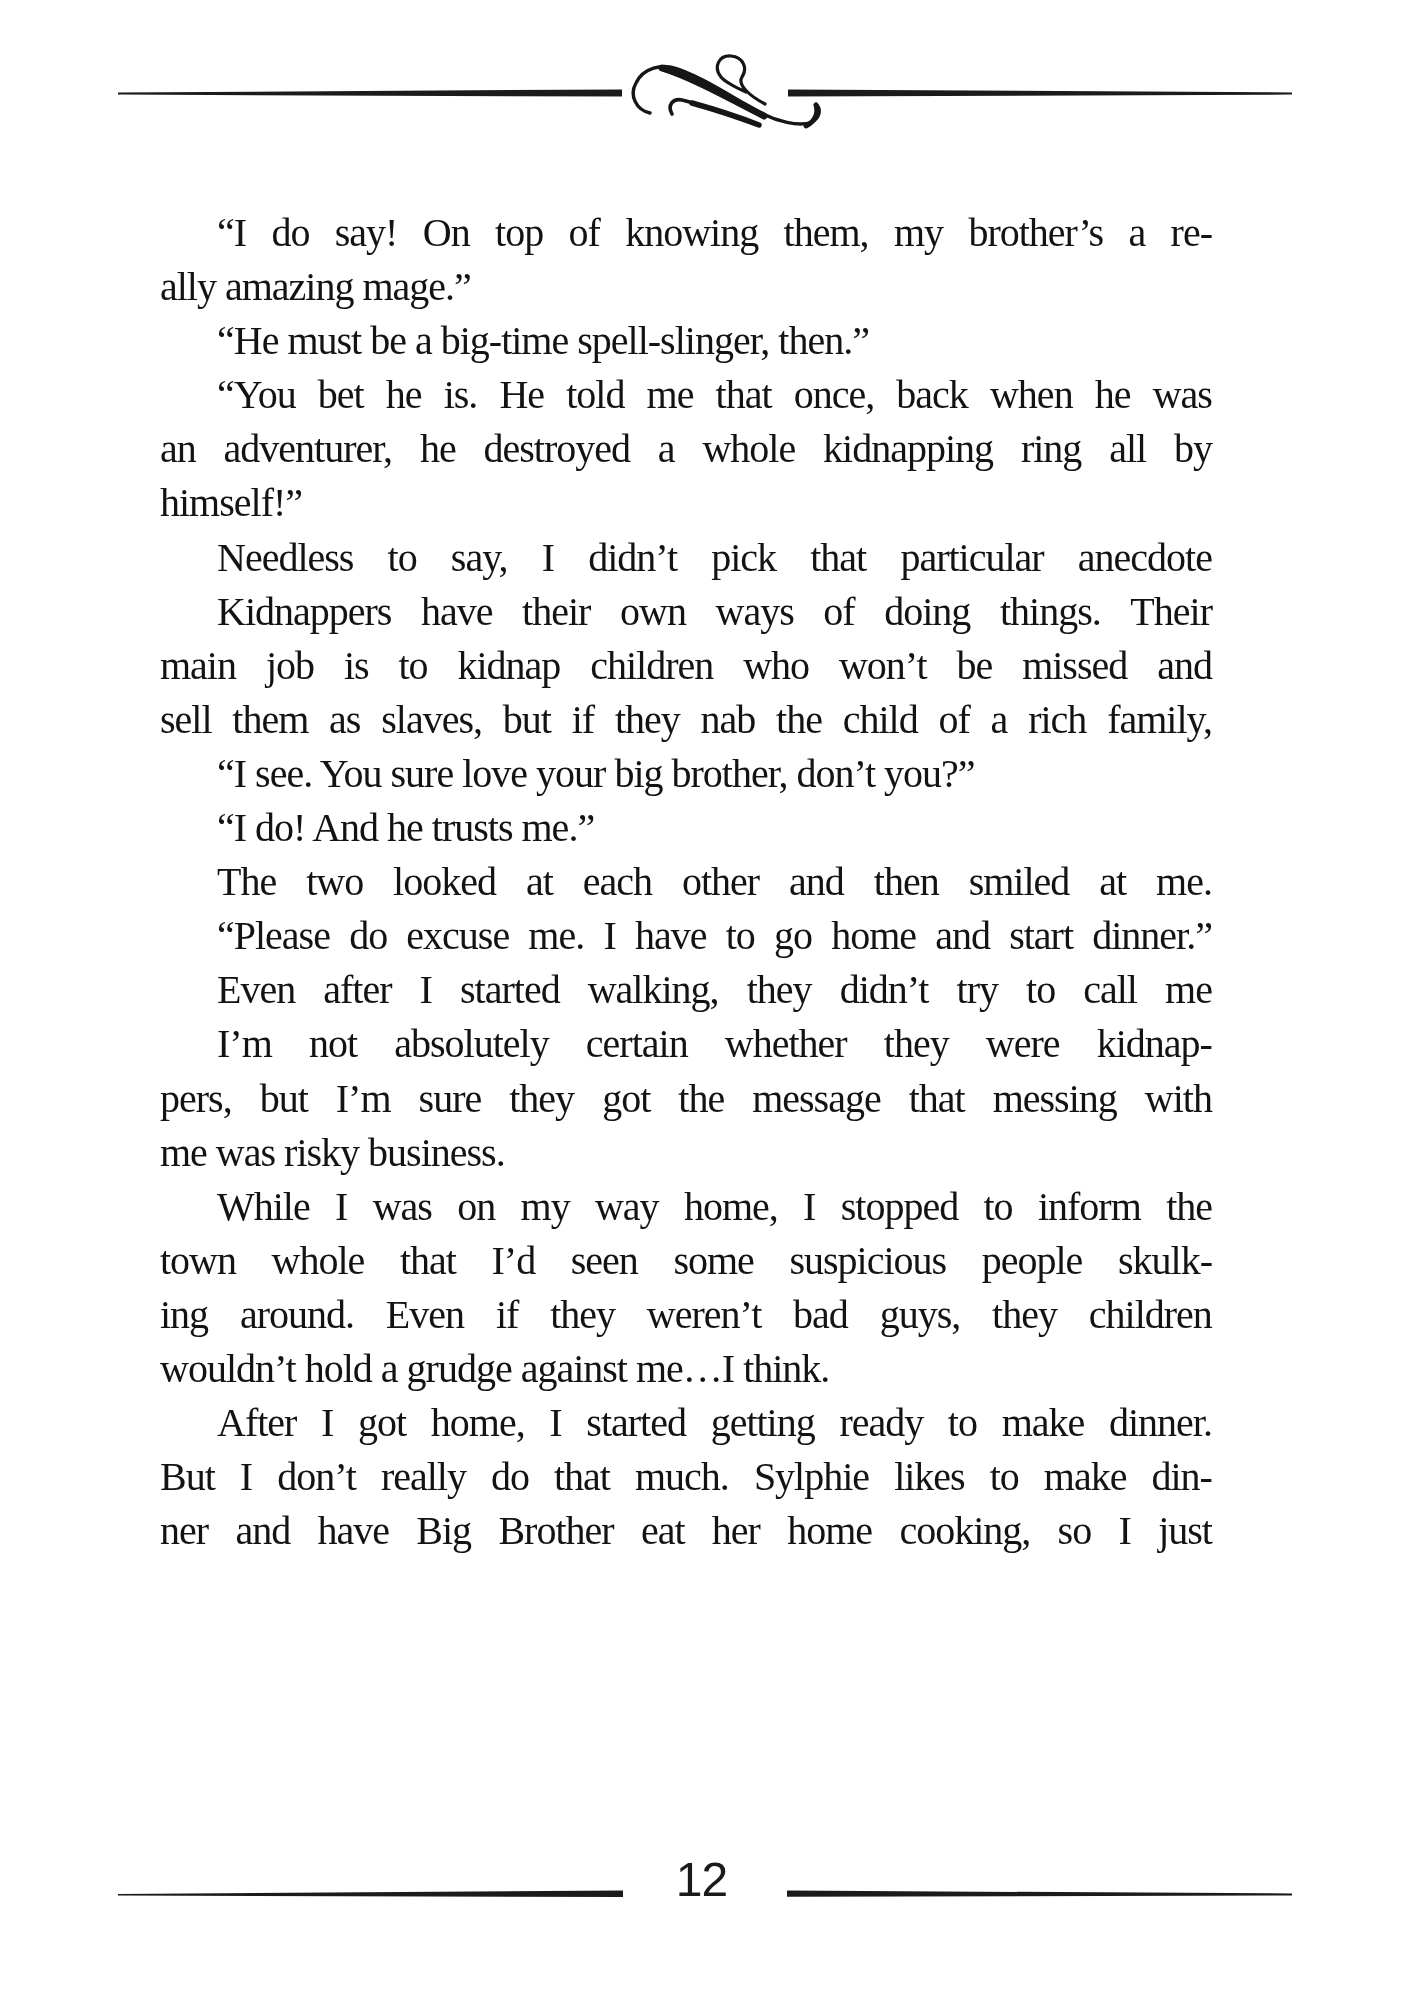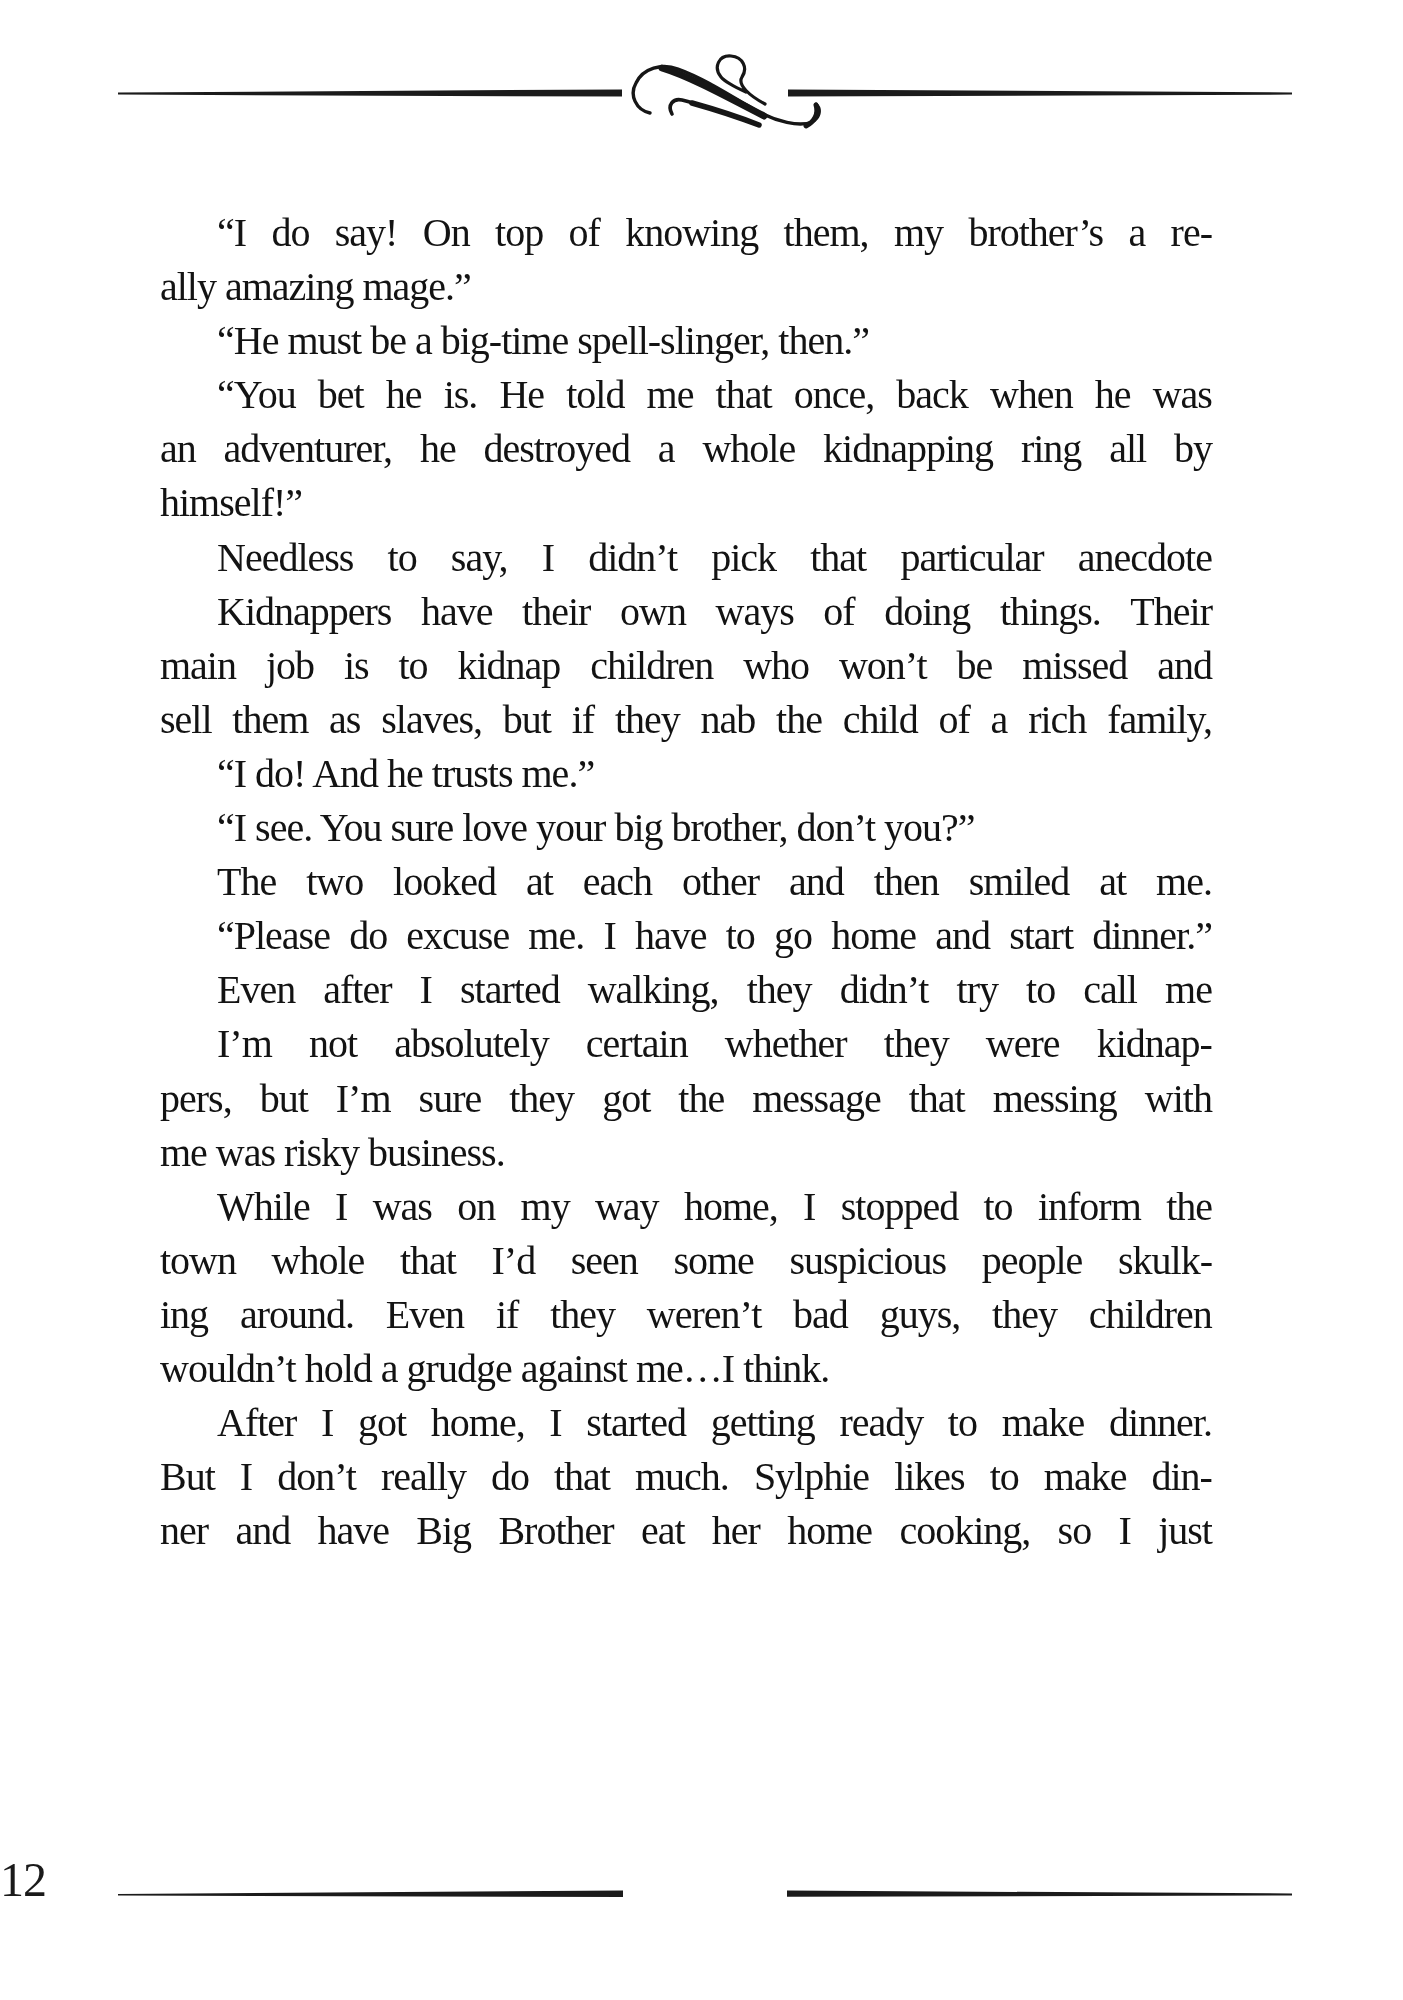--- a/index.html
+++ b/index.html
@@ -20,21 +20,22 @@
     letter-spacing:-1px;
     color:#131313;
   }
   .line { height:54.1px; white-space:nowrap; }
   .line.j { display:flex; justify-content:space-between; white-space:normal; }
   .line.indent { padding-left:57px; }
   .line.hang { margin-left:-16px; }
 
   .page-number {
     position:absolute; left:0; right:0; top:1856px;
-    font-family:Liberation Serif, serif;
+    text-align:center;
+    font-family:Liberation Sans, sans-serif;
     font-size:48px; line-height:48px; letter-spacing:-1px;
     color:#1a1a1a;
   }
 </style>
 </head>
 <body>
 
 <div class="page">
 
   <svg class="ornament-svg" viewBox="0 0 1200 100" aria-hidden="true">
@@ -159,24 +160,24 @@
           <span>nab</span>
           <span>the</span>
           <span>child</span>
           <span>of</span>
           <span>a</span>
           <span>rich</span>
           <span>family,</span>
         </div>
       </div>
       <div>
+        <div class="line indent">“I see. You sure love your big brother, don’t you?”</div>
+      </div>
+      <div>
         <div class="line indent">“I do! And he trusts me.”</div>
-      </div>
-      <div>
-        <div class="line indent">“I see. You sure love your big brother, don’t you?”</div>
       </div>
       <div>
         <div class="line j indent">
           <span>The</span>
           <span>two</span>
           <span>looked</span>
           <span>at</span>
           <span>each</span>
           <span>other</span>
           <span>and</span>

